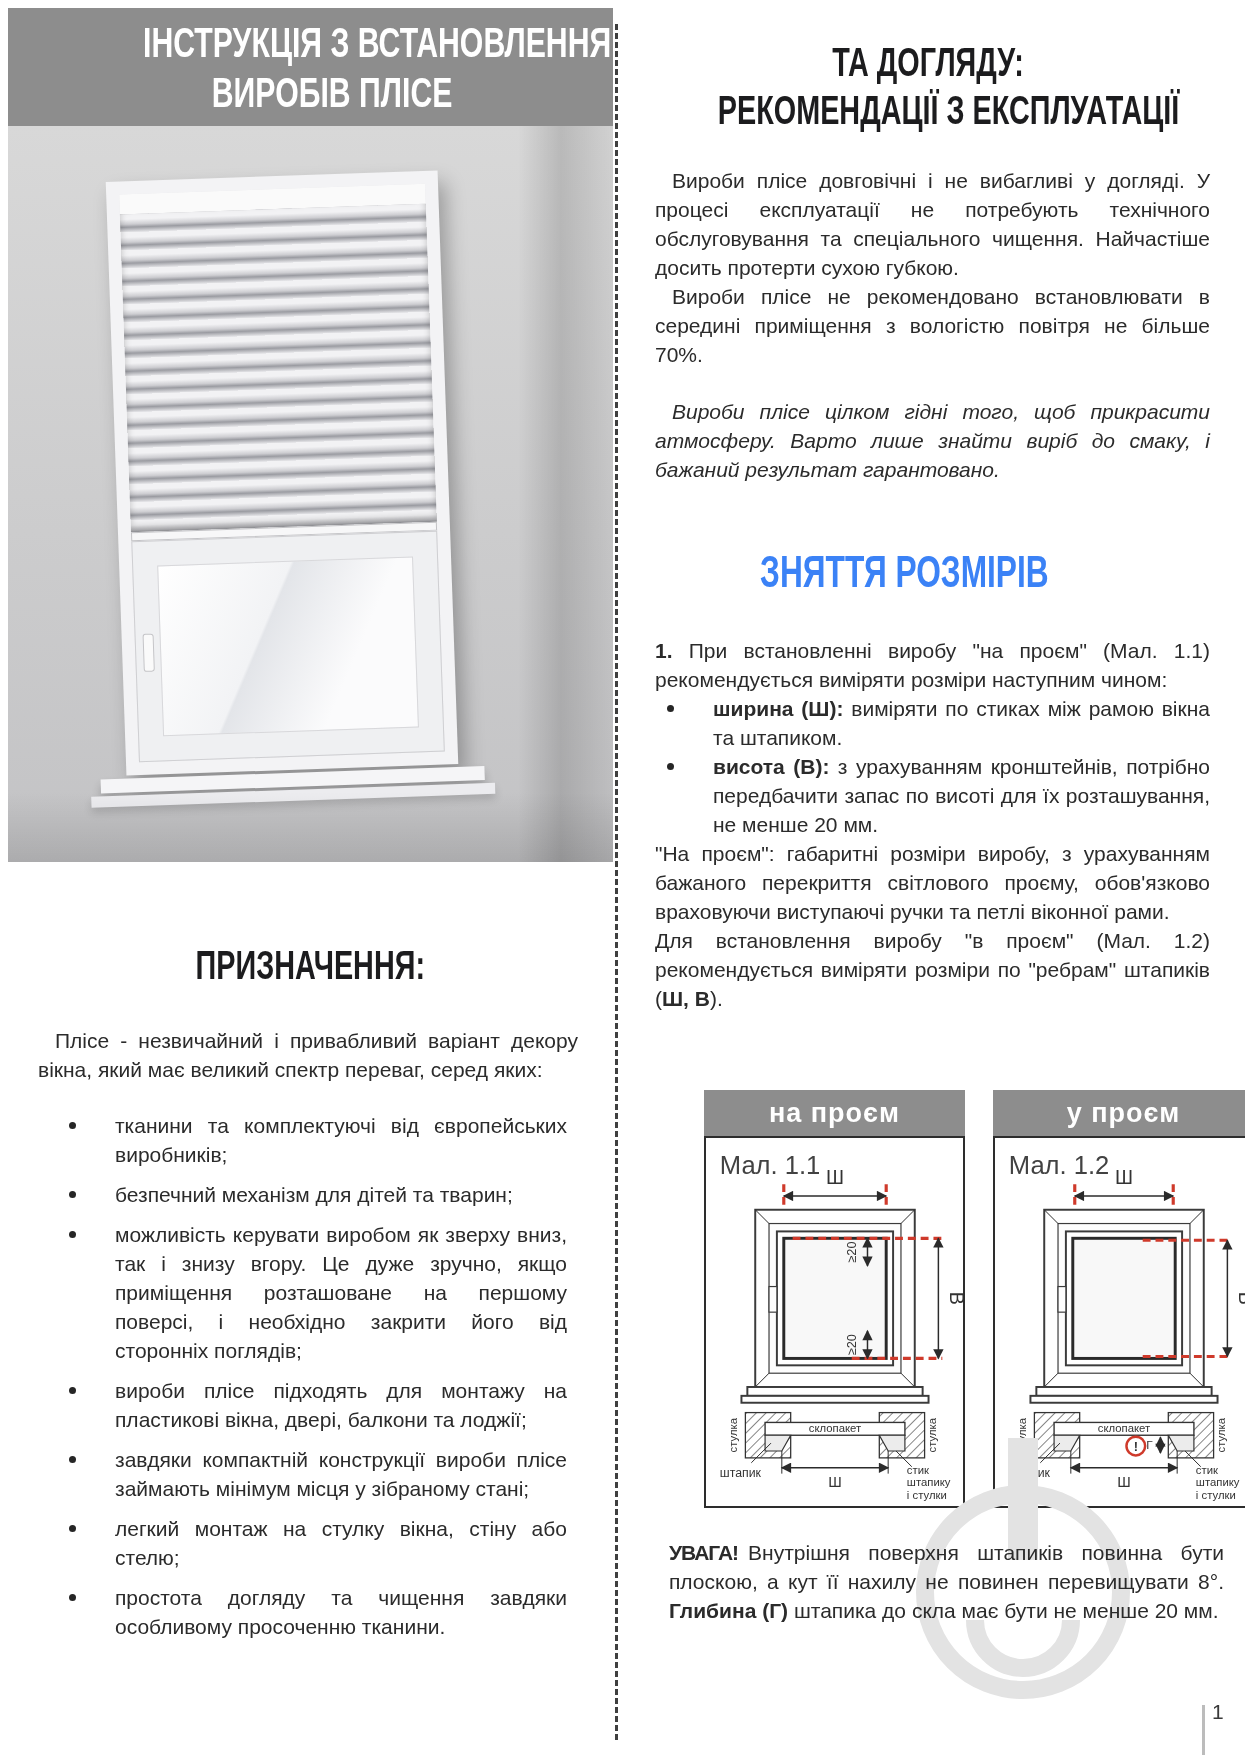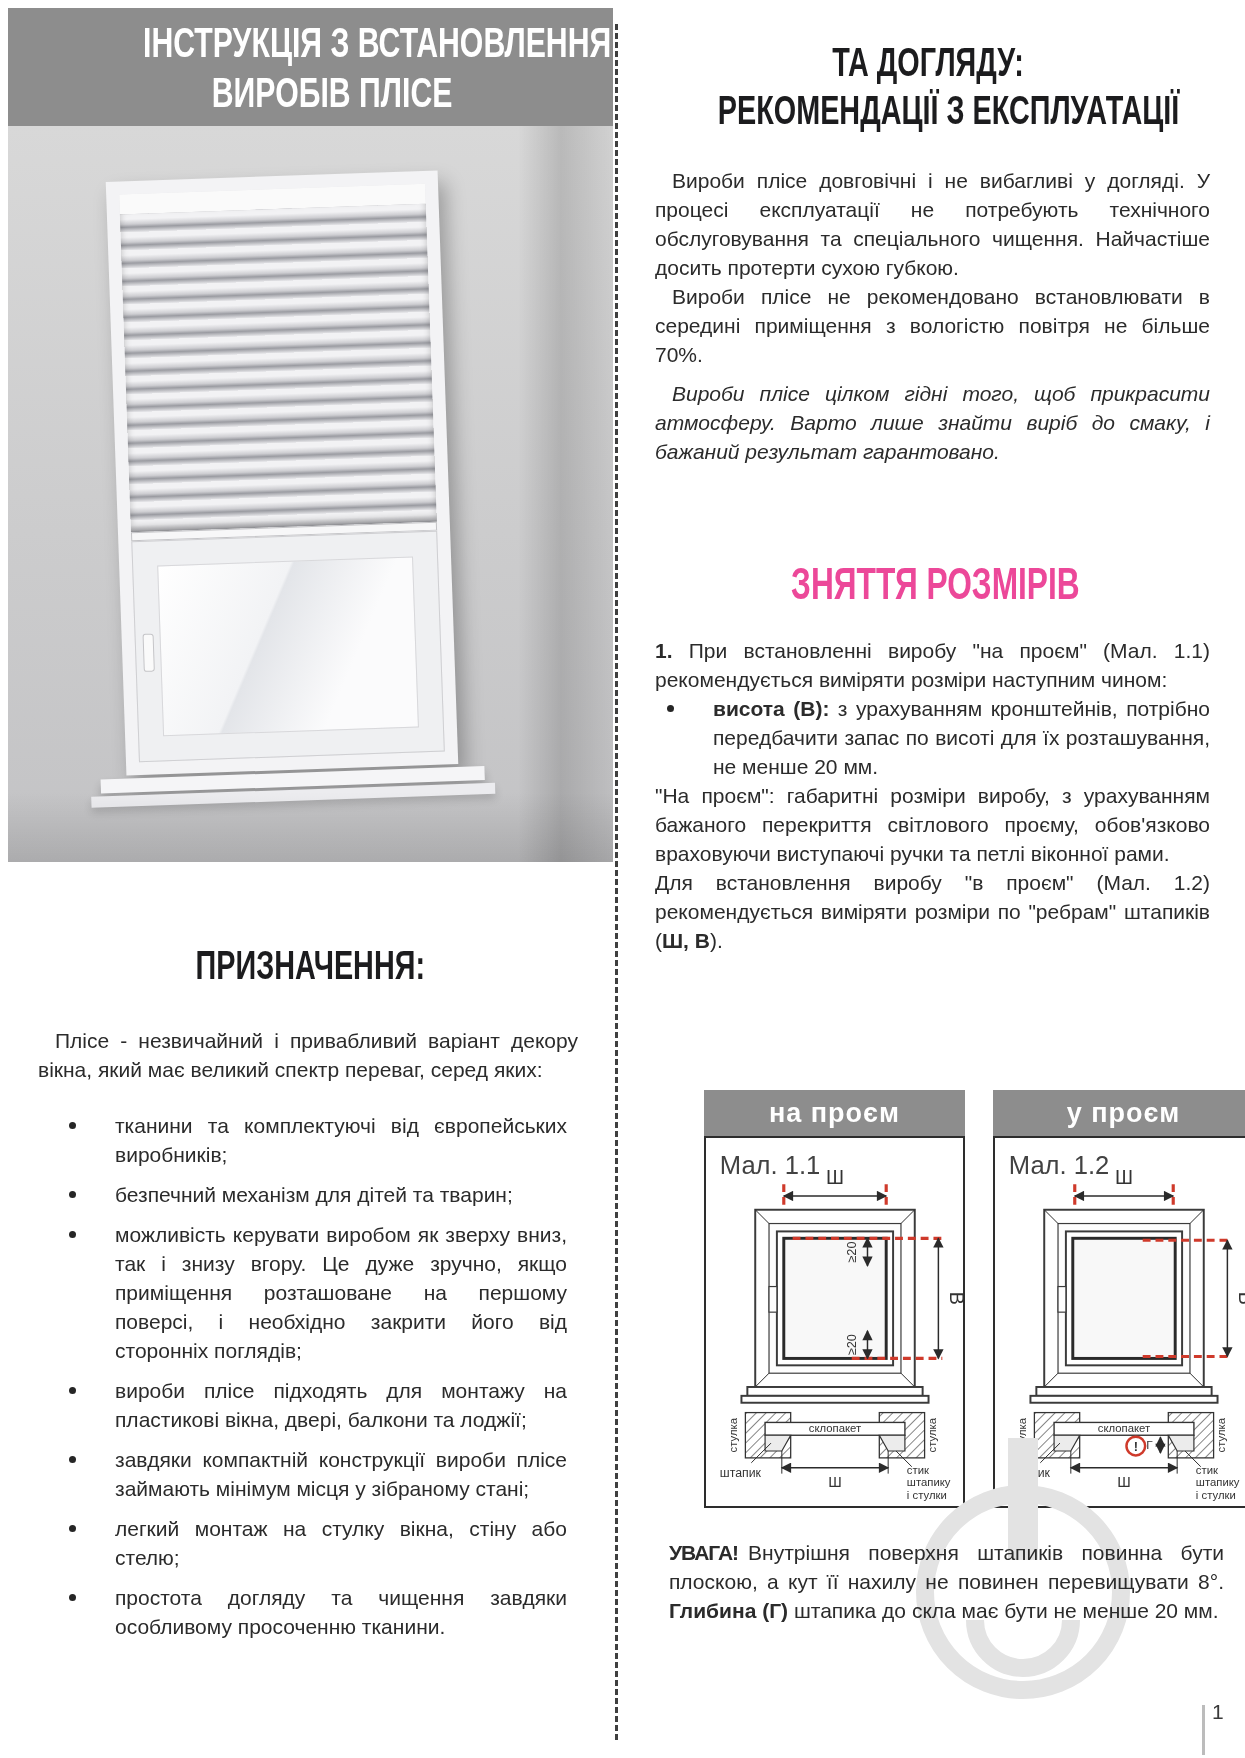--- a/index.html
+++ b/index.html
@@ -44,22 +44,22 @@
   .pli{position:relative;padding-left:66px;text-align:justify;margin:11px;}
   .dot{position:absolute;left:20px;top:11px;width:7px;height:7px;border-radius:50%;background:#262626;}
   
   .divider{position:absolute;left:615px;top:24px;height:1716px;width:0;border-left:3px dashed #3f3f3f;}
   .page-line{position:absolute;left:1202px;top:1705px;width:3px;height:50px;background:#bcbcbc;}
   .page-num{position:absolute;left:1212px;top:1700px;font-size:21px;color:#3a3a3a;}
   
   .r-title{position:absolute;left:628px;top:38px;width:600px;text-align:center;color:#1c1c1e;}
   .r-title .hl{display:block;font-size:40px;line-height:48px;}
   .r-care{position:absolute;left:655px;top:166px;width:555px;}
-  .r-care .p3{margin-top:10px;font-style:italic;}
-  .r-mtitle{position:absolute;left:635px;top:548px;width:600px;text-align:center;color:#ec4899;margin-top:12px;}
+  .r-care .p3{margin-top:28px;font-style:italic;}
+  .r-mtitle{position:absolute;left:604px;top:548px;width:600px;text-align:center;color:#3b82f6;}
   .r-mtitle .hl{font-size:44px;line-height:48px;}
   .r-measure{position:absolute;left:655px;top:636px;width:555px;}
   .mli{position:relative;padding-left:58px;text-align:justify;}
   .mli .dot{left:12px;}
   .r-diagrams{position:absolute;left:660px;top:1090px;width:550px;display:flex;justify-content:space-between;margin-left:44px;}
   .dg-panel{width:261px;}
   .dg-head{height:46px;background:#8d8d8d;color:#fff;font-weight:700;font-size:27px;
            display:flex;align-items:center;justify-content:center;letter-spacing:1px;}
   .dg-body{border:2px solid #2d2d2d;background:#fff;}
   .dg-body svg{display:block;}
@@ -146,20 +146,21 @@
     <div class="just ind">Вироби плісе не рекомендовано встановлювати в середині приміщення з вологістю повітря не більше 70%.</div>
     <div class="just ind p3">Вироби плісе цілком гідні того, щоб прикрасити атмосферу. Варто лише знайти виріб до смаку, і бажаний результат гарантовано.</div>
   </div>
 
   <div class="r-mtitle">
     <span class="hl"><span class="squeeze">ЗНЯТТЯ РОЗМІРІВ</span></span>
   </div>
 
   <div class="r-measure body-txt">
     <div class="just"><b>1.</b> <span>При встановленні виробу "на проєм" (Мал. 1.1) рекомендується виміряти розміри наступним чином:</span></div>
+    <div class="mli"><span class="dot"></span><b>ширина (Ш):</b> <span>виміряти по стиках між рамою вікна та штапиком.</span></div>
     <div class="mli"><span class="dot"></span><b>висота (В):</b> <span>з урахуванням кронштейнів, потрібно передбачити запас по висоті для їх розташування, не менше 20 мм.</span></div>
     <div class="just">"На проєм": габаритні розміри виробу, з урахуванням бажаного перекриття світлового проєму, обов'язково враховуючи виступаючі ручки та петлі віконної рами.</div>
     <div class="just"><span>Для встановлення виробу "в проєм" (Мал. 1.2) рекомендується виміряти розміри по "ребрам" штапиків (</span><b>Ш, В</b><span>).</span></div>
   </div>
 
   <div class="r-diagrams">
 
     <div class="dg-panel">
       <div class="dg-head">
           <span>на проєм</span>

